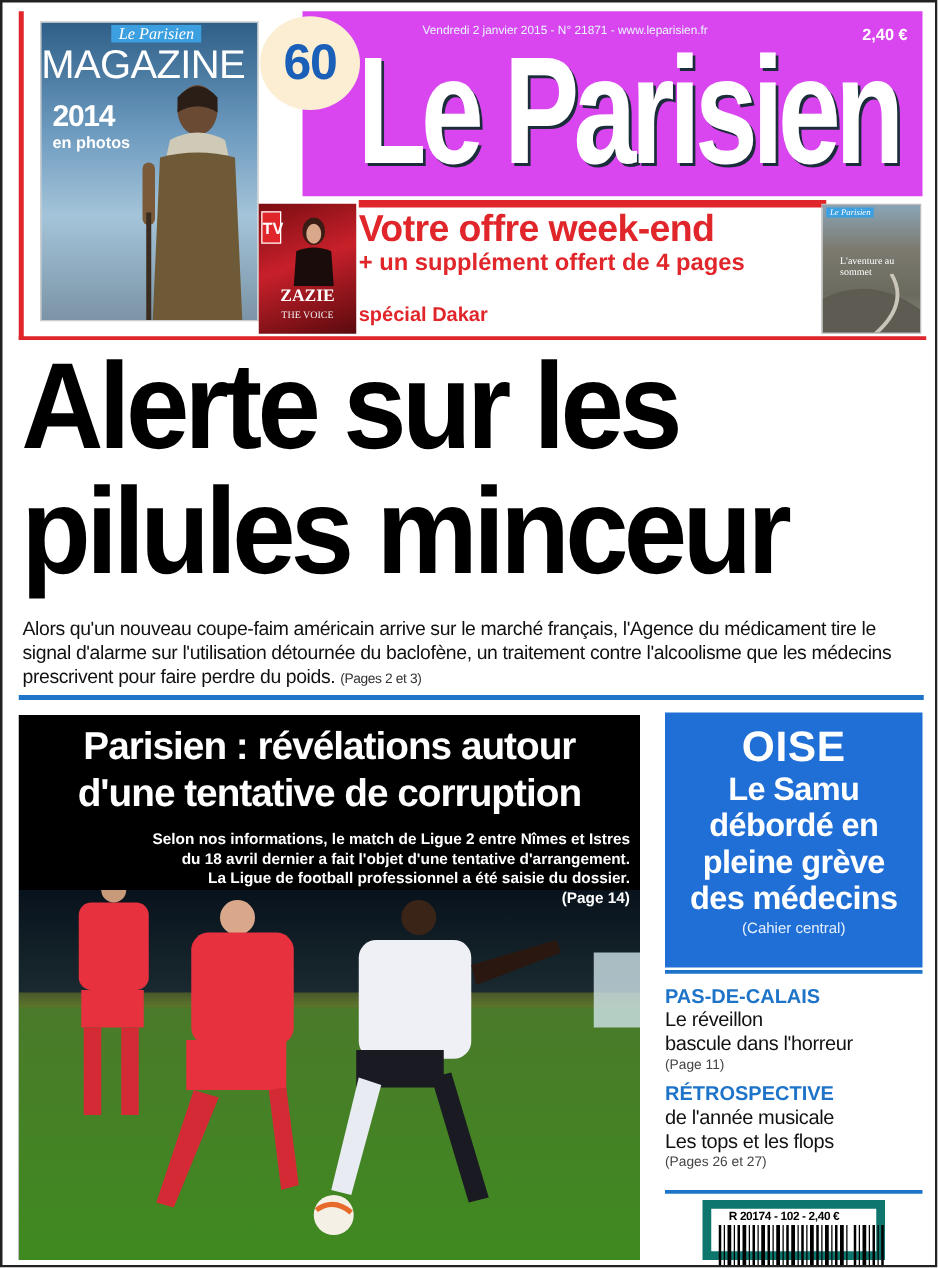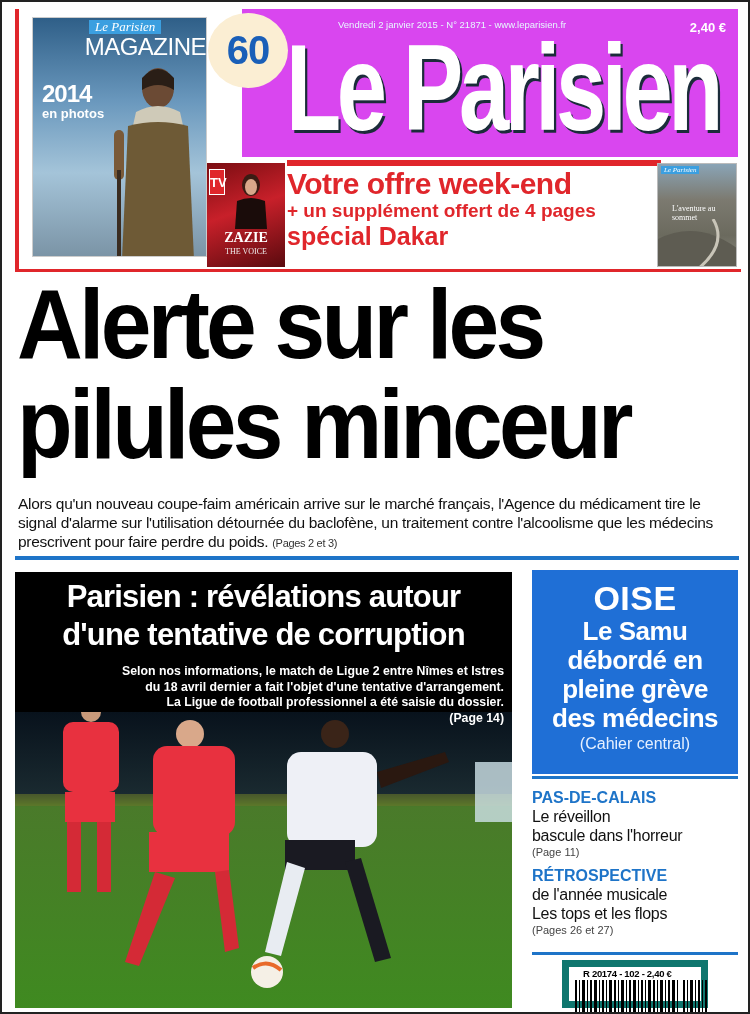--- a/index.html
+++ b/index.html
@@ -6,21 +6,21 @@
   html, body { width: 750px; height: 1014px; background: #ffffff; overflow: hidden; }
   body { font-family: "Liberation Sans", "DejaVu Sans", sans-serif; position: relative; }
   .page { position: absolute; left: 0; top: 0; width: 750px; height: 1014px; border: 2px solid #222; background: #fff; }
 
   
   .header-frame { position: absolute; left: 13px; top: 7px; width: 726px; height: 263px; border-left: 4px solid #e0262b; border-bottom: 3px solid #e0262b; }
 
   
   .mag { position: absolute; left: 30px; top: 15px; width: 175px; height: 240px; background: linear-gradient(180deg, #2f5f88 0%, #6a98bd 35%, #a4c4d9 65%, #7b94a6 100%); overflow: hidden; border: 1px solid #ccc; }
   .mag-brand { position: absolute; left: 56px; top: 2px; background: #3b9fe0; color: #fff; font-family: "Liberation Serif", serif; font-style: italic; font-size: 13px; padding: 0 6px; line-height: 14px; }
-  .mag-title { position: absolute; left: 0; width: 100%; top: 15px; text-align: right; color: #fff; font-size: 24px; letter-spacing: -0.5px; }
+  .mag-title { position: absolute; left: 0; width: 100%; top: 15px; text-align: left; color: #fff; font-size: 32px; letter-spacing: -0.5px; }
   .mag-year { position: absolute; left: 9px; top: 62px; color: #fff; font-weight: bold; font-size: 24px; letter-spacing: -1px; }
   .mag-sub { position: absolute; left: 9px; top: 88px; color: #fff; font-weight: bold; font-size: 13px; }
   .mag-person { position: absolute; left: 75px; top: 42px; width: 90px; height: 200px; }
   .mag-fineprint { position: absolute; left: 8px; top: 218px; width: 40px; height: 16px; color: #dde; font-size: 4px; line-height: 4px; }
 
   
   .badge60 { position: absolute; left: 206px; top: 11px; width: 80px; height: 75px; border-radius: 50%; background: #fbeed3; display: flex; align-items: center; justify-content: center; color: #1a5fb8; font-weight: bold; font-size: 40px; letter-spacing: -1px; z-index: 3; }
 
   
   .masthead { position: absolute; left: 240px; top: 7px; width: 496px; height: 148px; background: #d946ef; }
@@ -31,42 +31,42 @@
   
   .promo { position: absolute; left: 205px; top: 158px; width: 532px; height: 108px; }
   .promo-topline { position: absolute; left: 80px; top: 0; width: 374px; height: 6px; background: #e0262b; }
   .tv-cover { position: absolute; left: 0; top: 3px; width: 78px; height: 104px; background: linear-gradient(160deg, #7a0d12, #c8202a 45%, #5a0a0e); overflow: hidden; }
   .tv-logo { position: absolute; left: 2px; top: 6px; width: 16px; height: 26px; background: #e0262b; color: #fff; font-weight: bold; font-size: 13px; text-align: left; line-height: 26px; border: 1px solid #fff; }
   .tv-name { position: absolute; left: 0; width: 100%; top: 67px; text-align: center; color: #fff; font-family: "Liberation Serif", serif; font-weight: bold; font-size: 14px; }
   .tv-sub { position: absolute; left: 0; width: 100%; top: 84px; text-align: center; color: #eee; font-family: "Liberation Serif", serif; font-size: 8px; }
   .promo-text { position: absolute; left: 80px; top: 8px; width: 374px; text-align: left; color: #e0262b; font-weight: bold; }
   .promo-l1 { font-size: 30px; line-height: 32px; letter-spacing: -0.5px; }
   .promo-l2 { font-size: 19px; line-height: 22px; }
-  .promo-l3 { font-size: 25px; line-height: 28px; }
+  .promo-l3 { font-size: 16px; line-height: 28px; margin-top: 17px; }
   .dakar-cover { position: absolute; left: 450px; top: 3px; width: 80px; height: 104px; background: linear-gradient(180deg, #8aa4b6 0%, #7c7a70 35%, #6b6a5e 70%, #8a8a80 100%); overflow: hidden; border: 1px solid #bbb; }
   .dakar-brand { position: absolute; left: 3px; top: 2px; background: #3b9fe0; color: #fff; font-family: "Liberation Serif", serif; font-style: italic; font-size: 7px; padding: 0 3px; }
   .dakar-title { position: absolute; left: 14px; top: 40px; color: #fff; font-family: "Liberation Serif", serif; font-size: 8px; line-height: 9px; }
 
   
   .headline { position: absolute; left: 15px; top: 272px; width: 725px; color: #000; font-weight: bold; font-size: 98px; line-height: 100px; letter-spacing: -4px; transform: scaleX(0.93); transform-origin: left top; }
   .lead { position: absolute; left: 16px; top: 492px; width: 722px; color: #111; font-size: 15.5px; line-height: 19px; letter-spacing: -0.3px; }
   .lead .pages { font-size: 11px; color: #333; }
   .blue-rule { position: absolute; left: 13px; top: 554px; width: 724px; height: 4px; background: #1e74c8; }
 
   
   .football { position: absolute; left: 13px; top: 570px; width: 497px; height: 436px; background: #000; overflow: hidden; }
   .fb-title { position: absolute; left: 0; top: 6px; width: 100%; text-align: center; color: #fff; font-weight: bold; font-size: 31px; line-height: 38px; letter-spacing: -0.8px; }
   .fb-text { position: absolute; right: 8px; top: 92px; width: 440px; text-align: right; color: #fff; font-weight: bold; font-size: 12.3px; line-height: 15.5px; }
   .fb-photo { position: absolute; left: 0; top: 140px; width: 497px; height: 296px; }
 
   
   .oise { position: absolute; left: 530px; top: 568px; width: 206px; height: 204px; background: #1f6fd6; color: #fff; text-align: center; font-weight: bold; }
   .oise-tag { font-size: 34px; line-height: 38px; margin-top: 9px; letter-spacing: 0.5px; }
   .oise-head { font-size: 26px; line-height: 29px; letter-spacing: -0.5px; }
-  .oise-pages { font-weight: normal; font-size: 16px; margin-top: 2px; color: #e6f0ff; }
+  .oise-pages { font-weight: normal; font-size: 12px; margin-top: 2px; color: #e6f0ff; }
 
   .side-rule-top { position: absolute; left: 530px; top: 774px; width: 206px; height: 3px; background: #1e74c8; }
   .side-item { position: absolute; left: 530px; width: 206px; }
   .side-tag { color: #1e74c8; font-weight: bold; font-size: 16px; line-height: 19px; }
   .side-head { color: #111; font-size: 16px; line-height: 19px; letter-spacing: -0.3px; }
   .side-pages { color: #444; font-size: 11px; line-height: 14px; }
   .side-rule-bot { position: absolute; left: 530px; top: 950px; width: 206px; height: 3px; background: #1e74c8; }
 
   .barcode { position: absolute; left: 560px; top: 958px; width: 146px; height: 48px; border: 7px solid #0f766e; background: #fff; }
   .barcode-label { position: absolute; left: 14px; top: 1px; font-size: 9.5px; font-weight: bold; color: #000; letter-spacing: -0.3px; }

